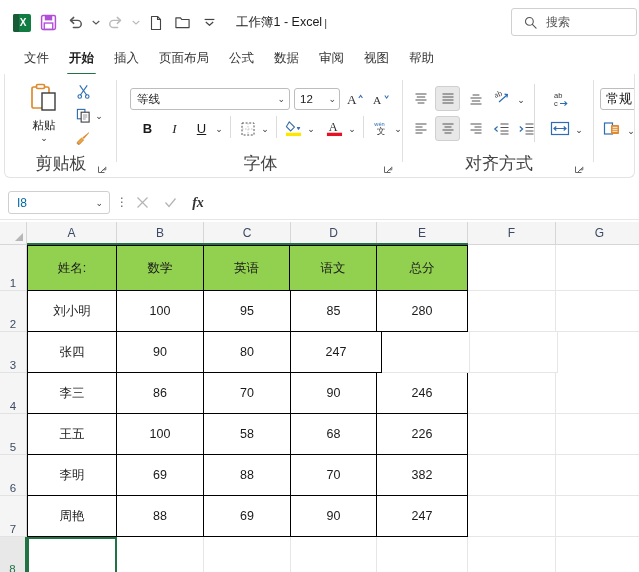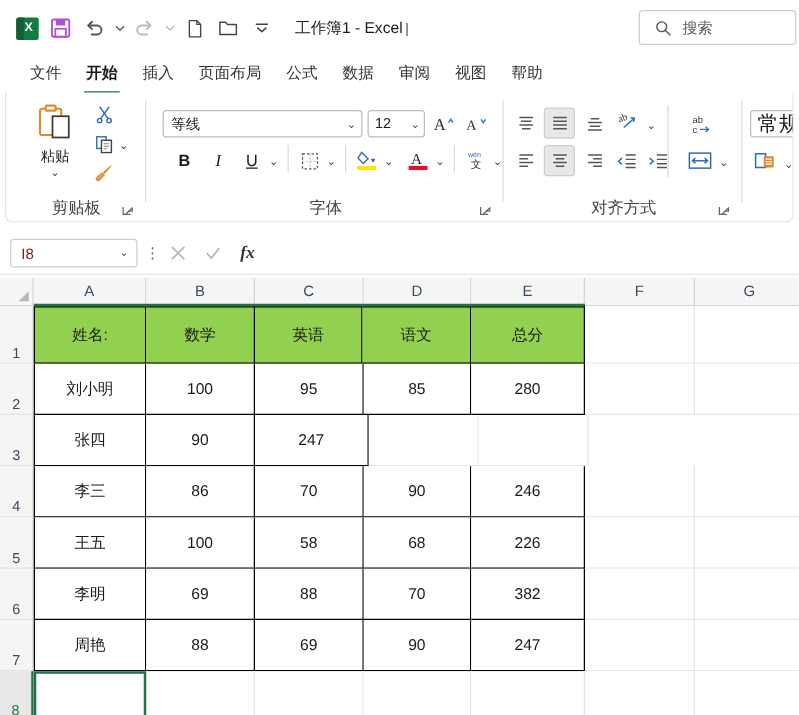--- a/index.html
+++ b/index.html
@@ -72,21 +72,21 @@
     background: #ffffff;
     border: 1px solid #e3e3e3; border-top: none;
     border-radius: 0 0 6px 6px;
     overflow: hidden;
   }
   .ribbon-inner { position: relative; width: 100%; height: 100%; }
   .rgroup { position: absolute; top: 0; height: 104px; }
   .rgroup-sep { position:absolute; top: 6px; width: 1px; height: 82px; background: #e0e0e0; }
   .glabel {
     position: absolute; bottom: 3px; width: 100%;
-    text-align: center; font-size: 13px; color: #444;
+    text-align: center; font-size: 17px; color: #444;
   }
   .glaunch {
     position: absolute; bottom: 4px; width: 12px; height: 12px;
   }
 
   
   #g-clip { left: 0; width: 112px; }
   .paste-btn {
     position: absolute; left: 14px; top: 6px; width: 50px; height: 72px;
     display: flex; flex-direction: column; align-items: center;
@@ -127,34 +127,34 @@
   }
   .abtn.sel { background:#e8e8e8; border:1px solid #cfcfcf; border-radius:3px; }
 
   
   #g-num { left: 590px; width: 49px; }
   .numbox {
     position:absolute; left:5px; top:14px; width:46px; height:22px;
     border:1px solid #bdbdbd; border-radius:3px; background:#fff;
     display:flex; align-items:center; padding-left:5px;
   }
-  .numbox .v { font-size: 17px; color:#1a1a1a;text-align:right; }
+  .numbox .v { font-size: 13px; color:#1a1a1a;text-align:right; }
 
   
   .fbar {
     position: absolute; top: 186px; left: 0; width: 639px; height: 33px;
     background: #fff; display:flex; align-items:center;
   }
   .namebox {
     position:absolute; left: 8px; top: 5px; width: 102px; height: 23px;
     border:1px solid #cfcfcf; border-radius:3px; background:#fff;
     display:flex; align-items:center; justify-content:space-between;
     padding: 0 6px 0 8px;
   }
-  .namebox .v { font-size: 12px; color:#7f1d1d; }
+  .namebox .v { font-size: 12px; color:#0369a1; }
   .fb-dots { position:absolute; left:116px; top:11px; font-size:12px; color:#666; letter-spacing:0; line-height:10px;}
   .fb-icons { position:absolute; left:131px; top:5px; width:82px; height:23px; display:flex; align-items:center; gap:6px;}
   .fb-ic { width:22px; height:22px; display:flex;align-items:center;justify-content:center; font-size:13px; color:#b0b0b0;}
   .fx { font-family:"Liberation Serif", serif; font-style:italic; font-size:14px; color:#333; font-weight:600;}
   .finput {
     position:absolute; left: 215px; top: 5px; width: 418px; height: 23px;
     background:#fff; border:none;
   }
   .fbar-rule { position:absolute; left:0; top:219px; width:639px; height:1px; background:#e6e6e6;}
 
@@ -555,20 +555,21 @@
         <div class="cell tbl" style="width: 87px; height: 41px;">100</div>
         <div class="cell tbl" style="width: 87px; height: 41px;">95</div>
         <div class="cell tbl" style="width: 86px; height: 41px;">85</div>
         <div class="cell tbl" style="width: 91px; height: 41px;">280</div>
         <div class="cell" style="width: 88px; height: 41px;"></div>
         <div class="cell" style="width: 88px; height: 41px;"></div>
       </div>
       <div class="crow">
         <div class="cell tbl first" style="width: 90px; height: 41px;">张四</div>
         <div class="cell tbl" style="width: 87px; height: 41px;">90</div>
+        <div class="cell tbl" style="width: 87px; height: 41px;">80</div>
         <div class="cell tbl" style="width: 91px; height: 41px;">247</div>
         <div class="cell" style="width: 88px; height: 41px;"></div>
         <div class="cell" style="width: 88px; height: 41px;"></div>
       </div>
       <div class="crow">
         <div class="cell tbl first" style="width: 90px; height: 41px;">李三</div>
         <div class="cell tbl" style="width: 87px; height: 41px;">86</div>
         <div class="cell tbl" style="width: 87px; height: 41px;">70</div>
         <div class="cell tbl" style="width: 86px; height: 41px;">90</div>
         <div class="cell tbl" style="width: 91px; height: 41px;">246</div>

